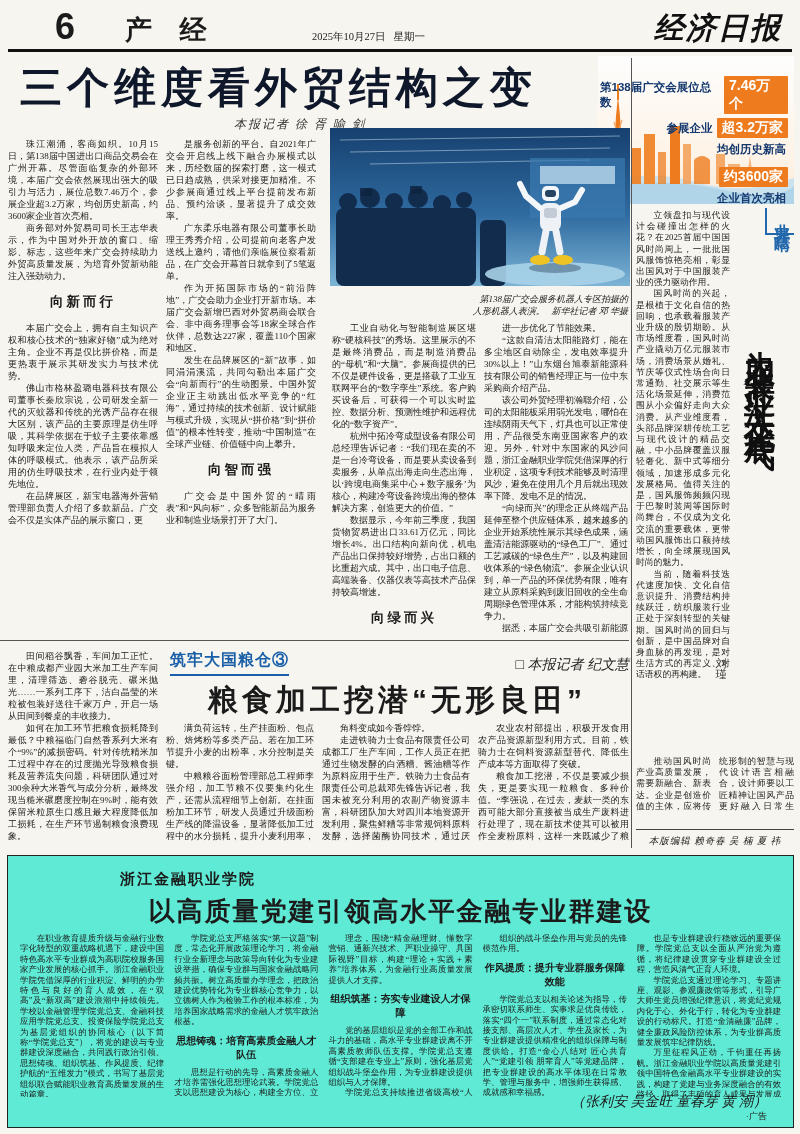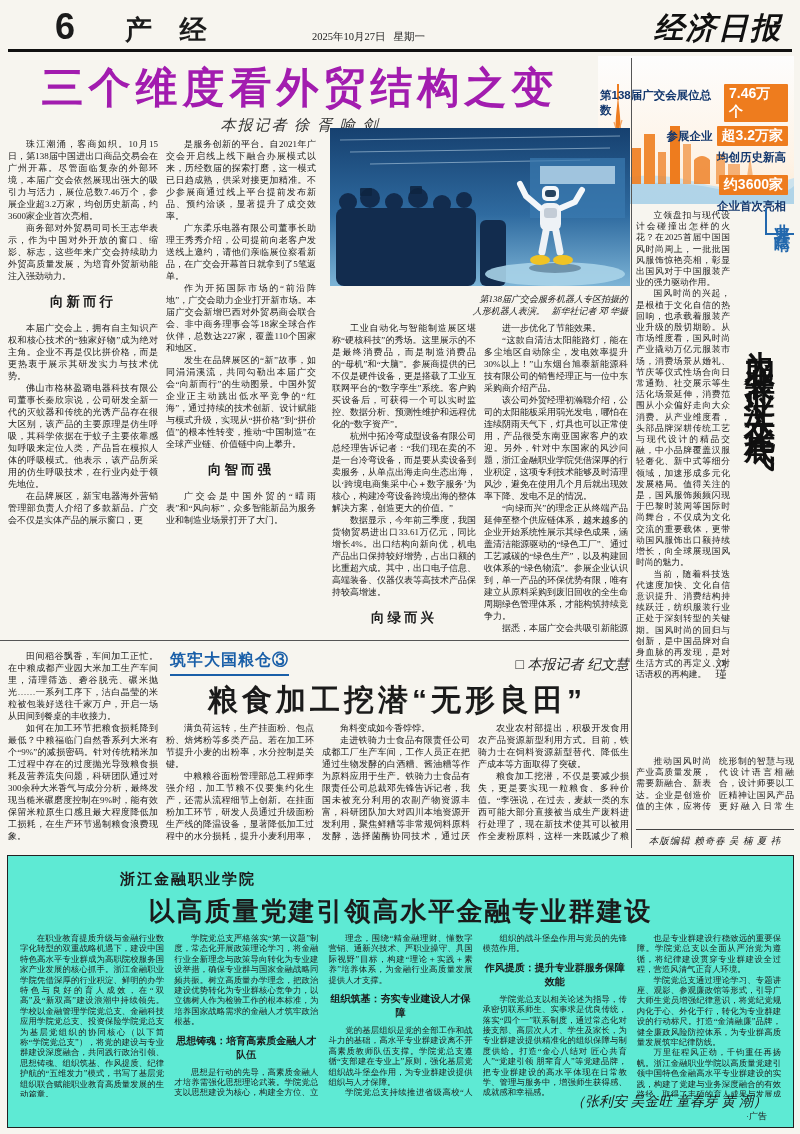--- a/index.html
+++ b/index.html
@@ -8,22 +8,22 @@
   .abs{position:absolute;}
   
   .hd-rule{position:absolute;left:8px;right:8px;top:49px;height:3px;background:#111;}
   .page-num{font-family:"Liberation Sans",sans-serif;font-weight:bold;font-size:36px;}
   .section-name{font-family:"Liberation Sans",sans-serif;font-weight:bold;font-size:27px;letter-spacing:10px;}
   .hd-date{font-size:10.5px;color:#222;}
   .masthead{font-family:"Liberation Serif",serif;font-style:italic;font-weight:bold;font-size:30px;
             transform:skewX(-6deg);letter-spacing:2px;color:#111;}
   
   .main-title{font-family:"Liberation Sans",sans-serif;font-weight:bold;font-size:42px;letter-spacing:5px;
-              text-align:center;color:#a21caf;}
-  .byline{font-style:italic;font-size:15px;text-align:center;color:#333;letter-spacing:2px;}
+              color:#0f172a;}
+  .byline{font-style:italic;font-size:12px;text-align:center;color:#333;letter-spacing:2px;}
   
   .colbox{position:absolute;overflow:hidden;text-align:justify;}
   .main-cols .para,.mid-cols .para{font-size:9px;line-height:12px;margin:0;text-indent:2em;}
   .main-cols .subhead{font-family:"Liberation Sans",sans-serif;font-weight:bold;font-size:13.5px;
                       text-align:center;margin:11px 0;letter-spacing:3px;}
   
   .stats-panel{background:linear-gradient(180deg,#fdfdfd 0%,#fef3e6 70%,#fbead6 100%);}
   .stat-line{font-family:"Liberation Sans",sans-serif;font-weight:bold;color:#14386e;font-size:11.5px;
              display:flex;align-items:center;justify-content:flex-end;margin:4px 0;}
   .stat-box{background:#ee7c1e;color:#fff;font-size:14px;padding:1px 5px;margin-left:4px;border-radius:1px;}
@@ -86,21 +86,21 @@
     <rect x="34" y="92" width="9" height="36" fill="#ee7c1e" opacity="0.9"></rect>
     <rect x="46" y="78" width="11" height="50" fill="#f08a33"></rect>
     <rect x="60" y="96" width="8" height="32" fill="#ee7c1e" opacity="0.75"></rect>
     <rect x="72" y="70" width="10" height="58" fill="#ee7c1e"></rect>
     <rect x="85" y="88" width="8" height="40" fill="#f29c52" opacity="0.85"></rect>
     <path d="M96 128 L96 104 Q104 96 112 104 L112 128 Z" fill="#ee7c1e" opacity="0.8"></path>
     <rect x="118" y="98" width="9" height="30" fill="#f08a33" opacity="0.7"></rect>
     <rect x="130" y="108" width="12" height="20" fill="#ee7c1e" opacity="0.55"></rect>
     <path d="M148 128 L152 100 L156 128 Z" fill="#f29c52" opacity="0.7"></path>
   </svg>
-  <div class="abs" style="right:6px;top:24px;width:188px;">
+  <div class="abs" style="right:6px;top:16px;width:188px;">
     <div class="stat-line">
       <span>第138届广交会展位总数</span>
       <span class="stat-box">7.46万个</span>
     </div>
     <div class="stat-line">
       <span>参展企业</span>
       <span class="stat-box">超3.2万家</span>
     </div>
     <div class="stat-plain" style="margin:3px 2px 10px 0;">均创历史新高</div>
     <div class="stat-line">

